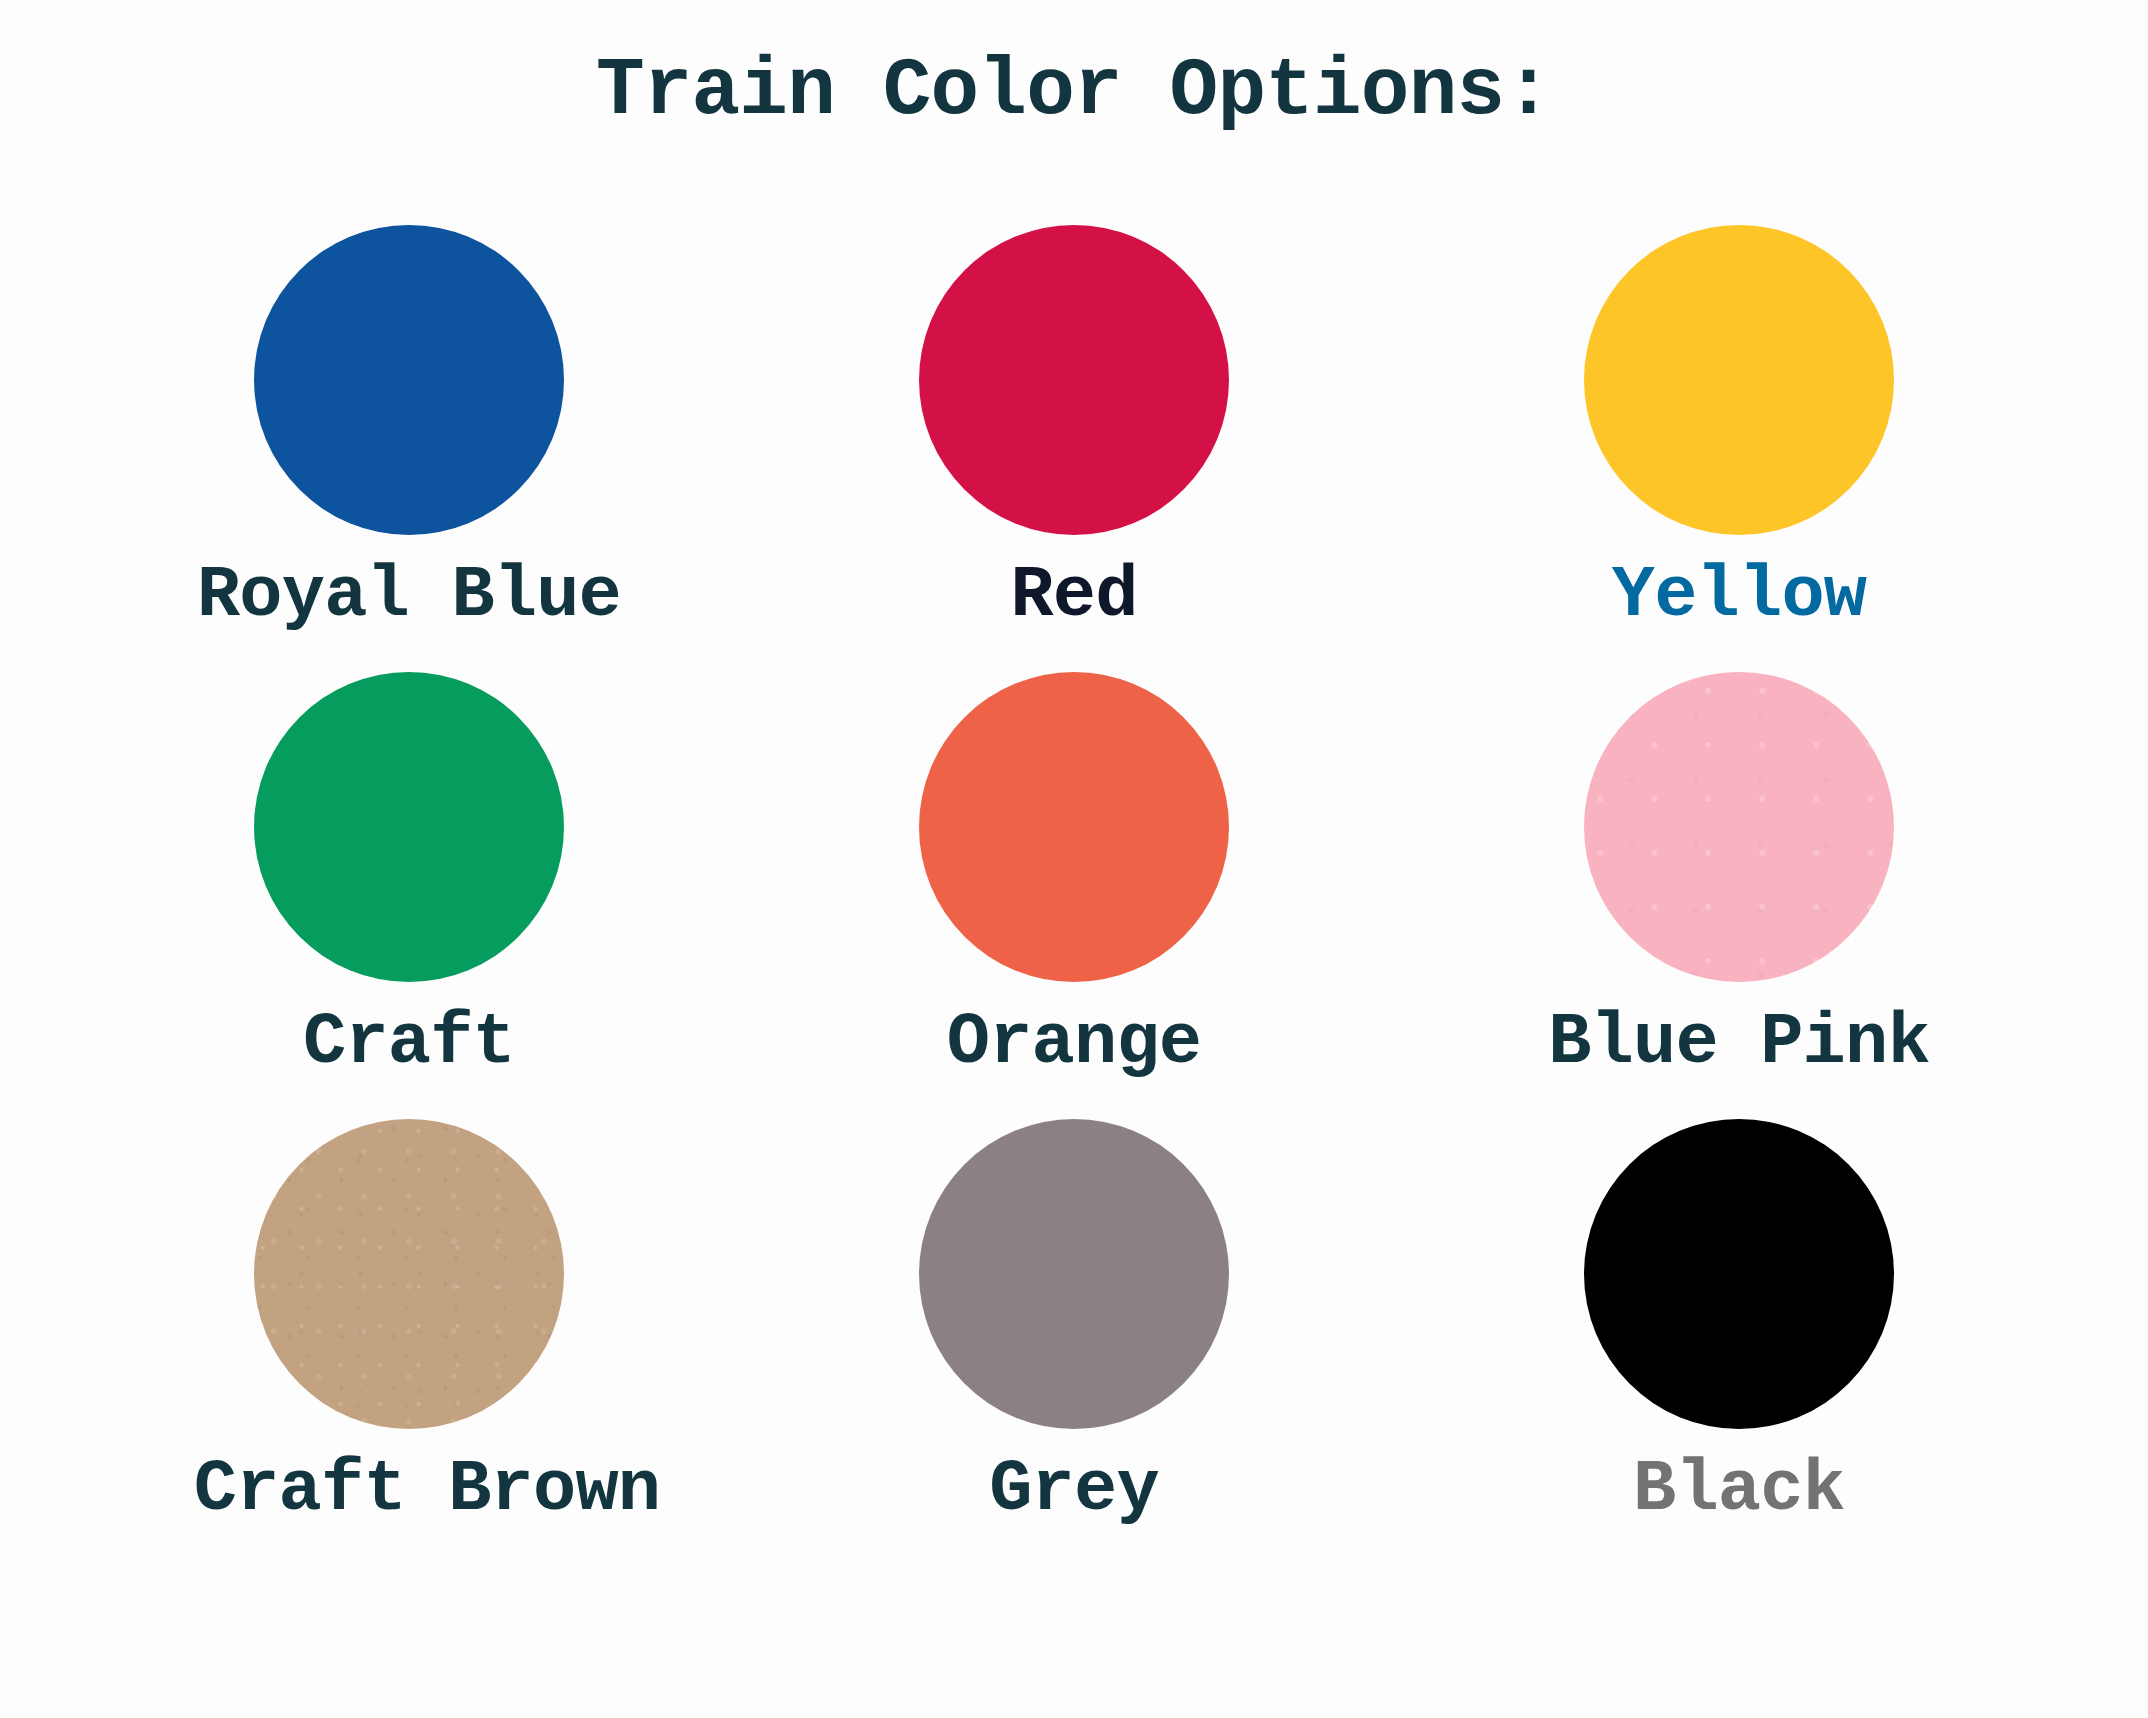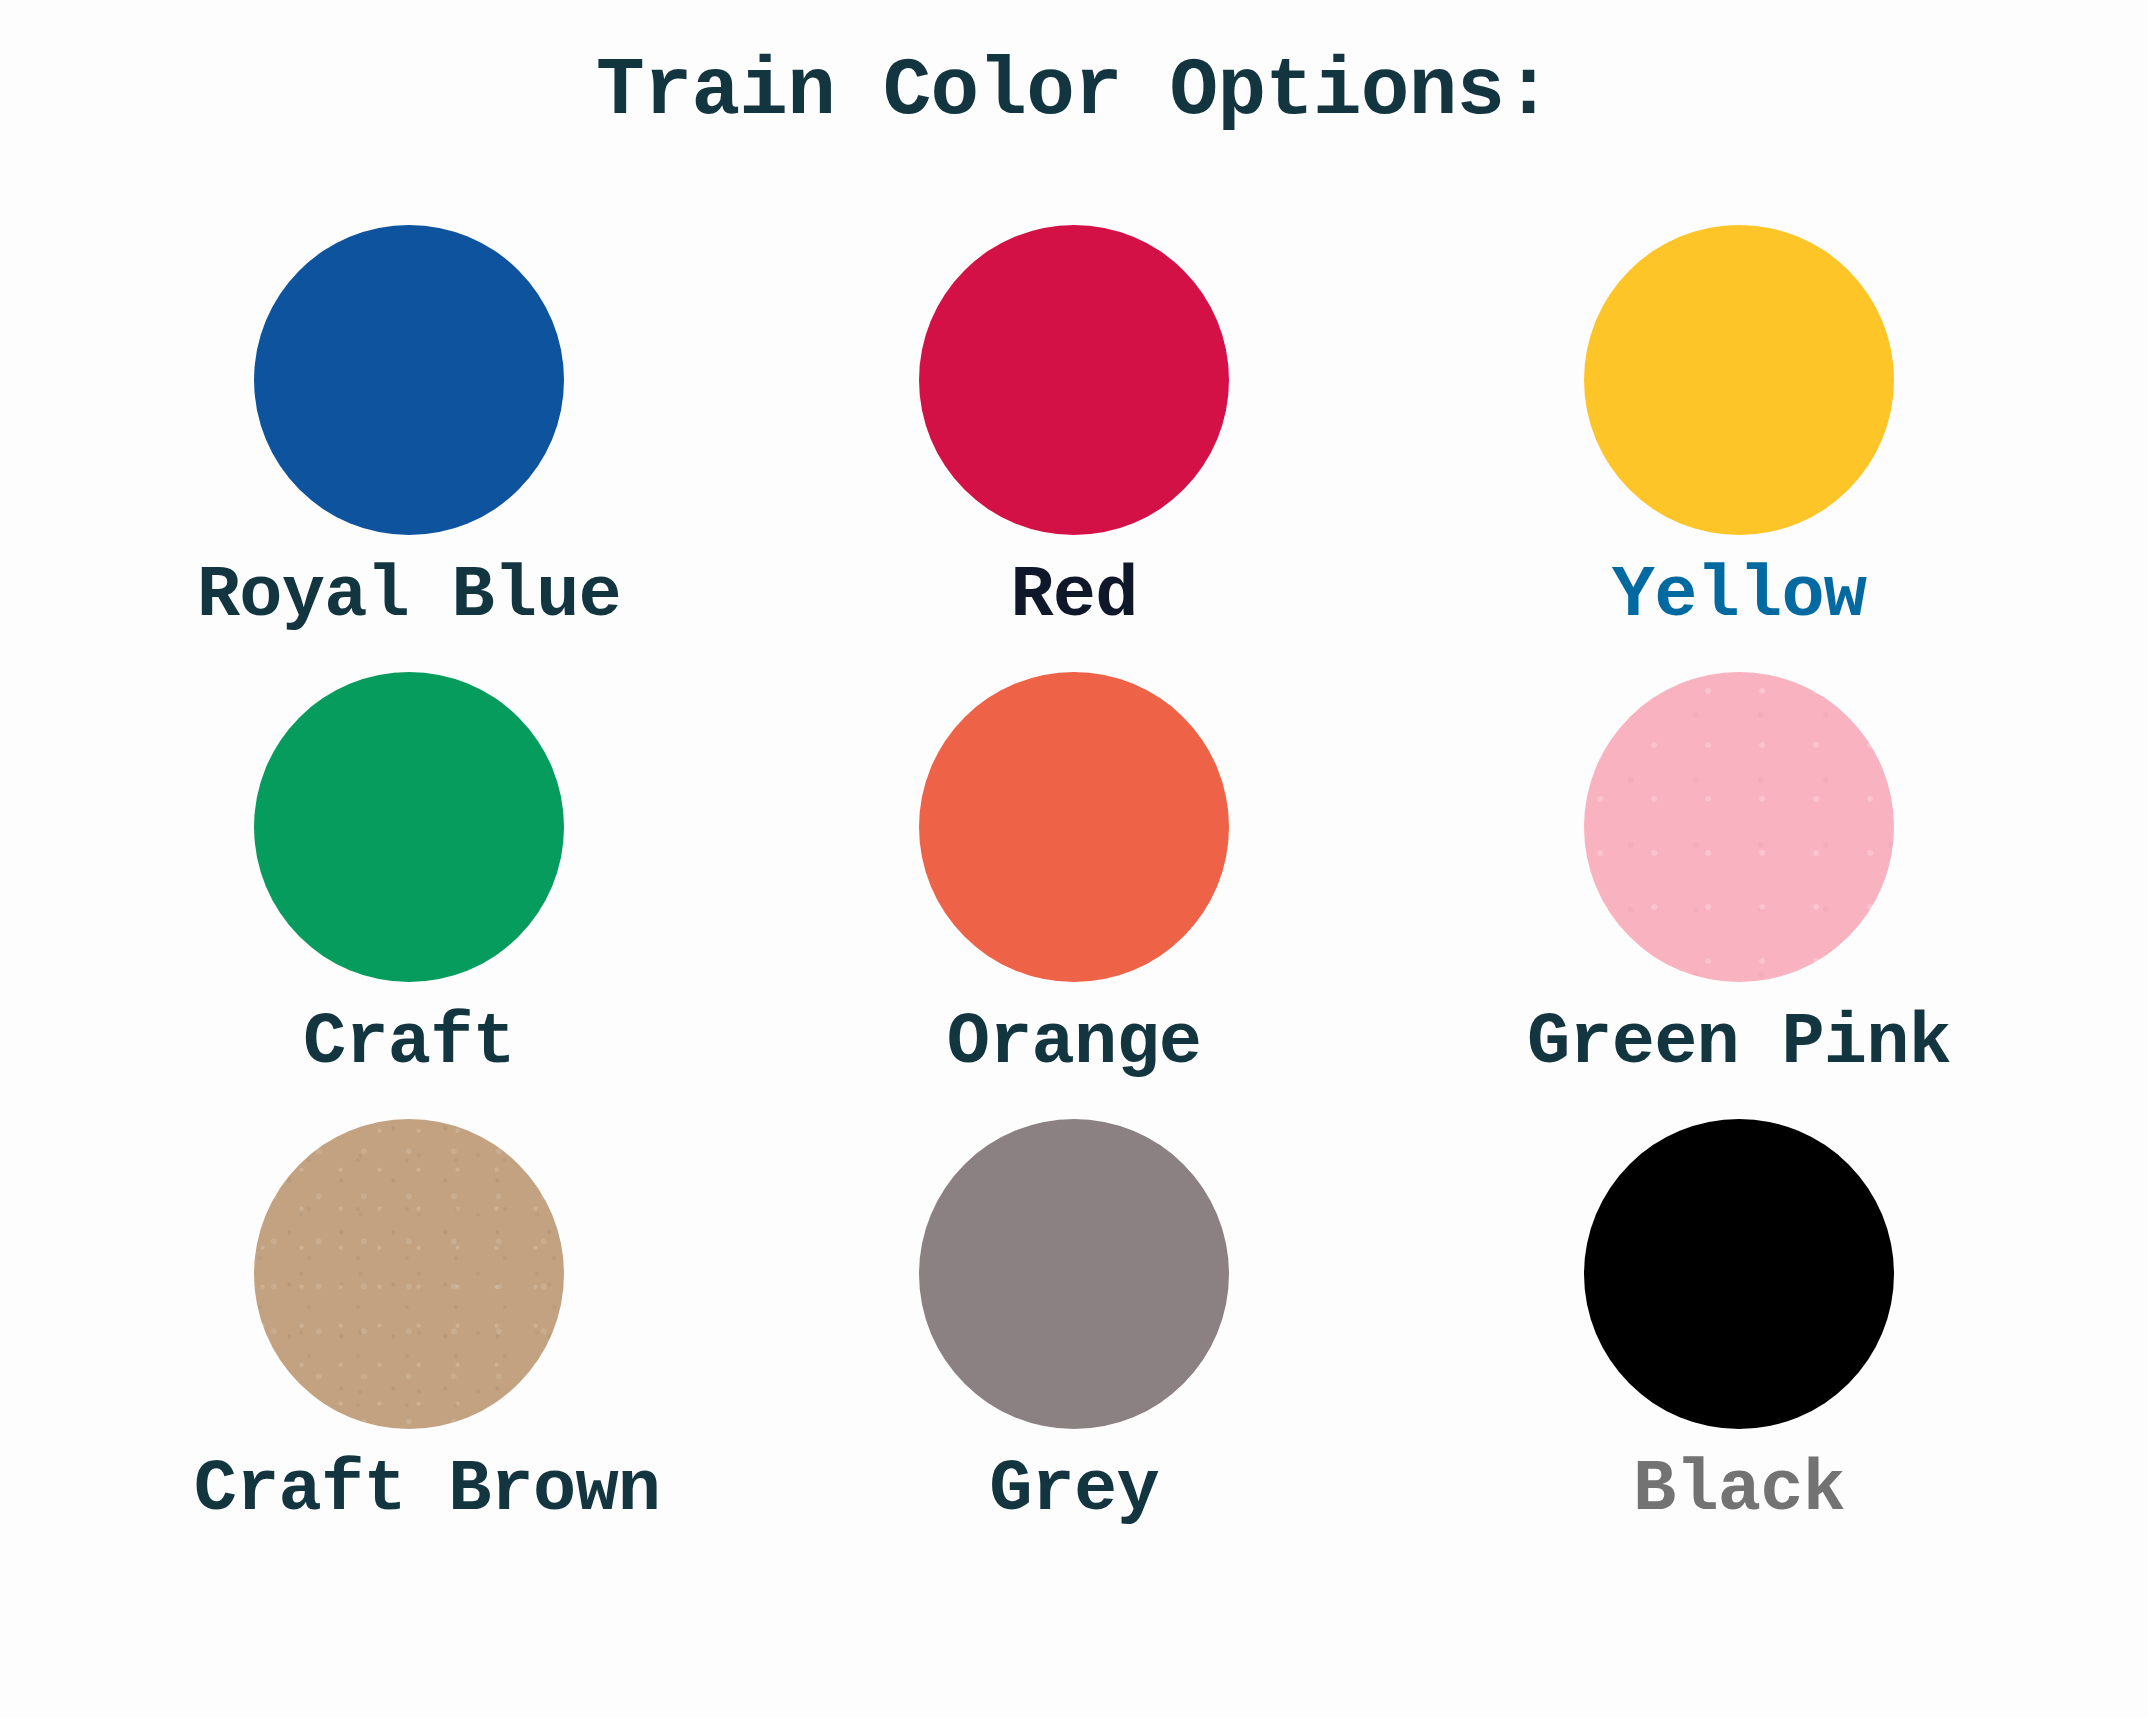--- a/index.html
+++ b/index.html
@@ -117,21 +117,21 @@
       <div class="swatch-cell">
         <div class="swatch-dot" style="background-color: rgb(6, 156, 94);"></div>
         <div class="swatch-label" style="color: rgb(18, 53, 64);">Craft</div>
       </div>
       <div class="swatch-cell">
         <div class="swatch-dot" style="background-color: rgb(238, 99, 72);"></div>
         <div class="swatch-label" style="color: rgb(18, 53, 64);">Orange</div>
       </div>
       <div class="swatch-cell">
         <div class="swatch-dot textured-soft" style="background-color: rgb(249, 178, 191);"></div>
-        <div class="swatch-label" style="color: rgb(18, 53, 64);">Green Pink</div>
+        <div class="swatch-label" style="color: rgb(18, 53, 64);">Blue Pink</div>
       </div>
       <div class="swatch-cell">
         <div class="swatch-dot textured" style="background-color: rgb(194, 162, 129);"></div>
         <div class="swatch-label" style="color: rgb(18, 53, 64); margin-left: 36px;">Craft Brown</div>
       </div>
       <div class="swatch-cell">
         <div class="swatch-dot" style="background-color: rgb(139, 129, 131);"></div>
         <div class="swatch-label" style="color: rgb(18, 53, 64); text-align: right;">Grey</div>
       </div>
       <div class="swatch-cell">

